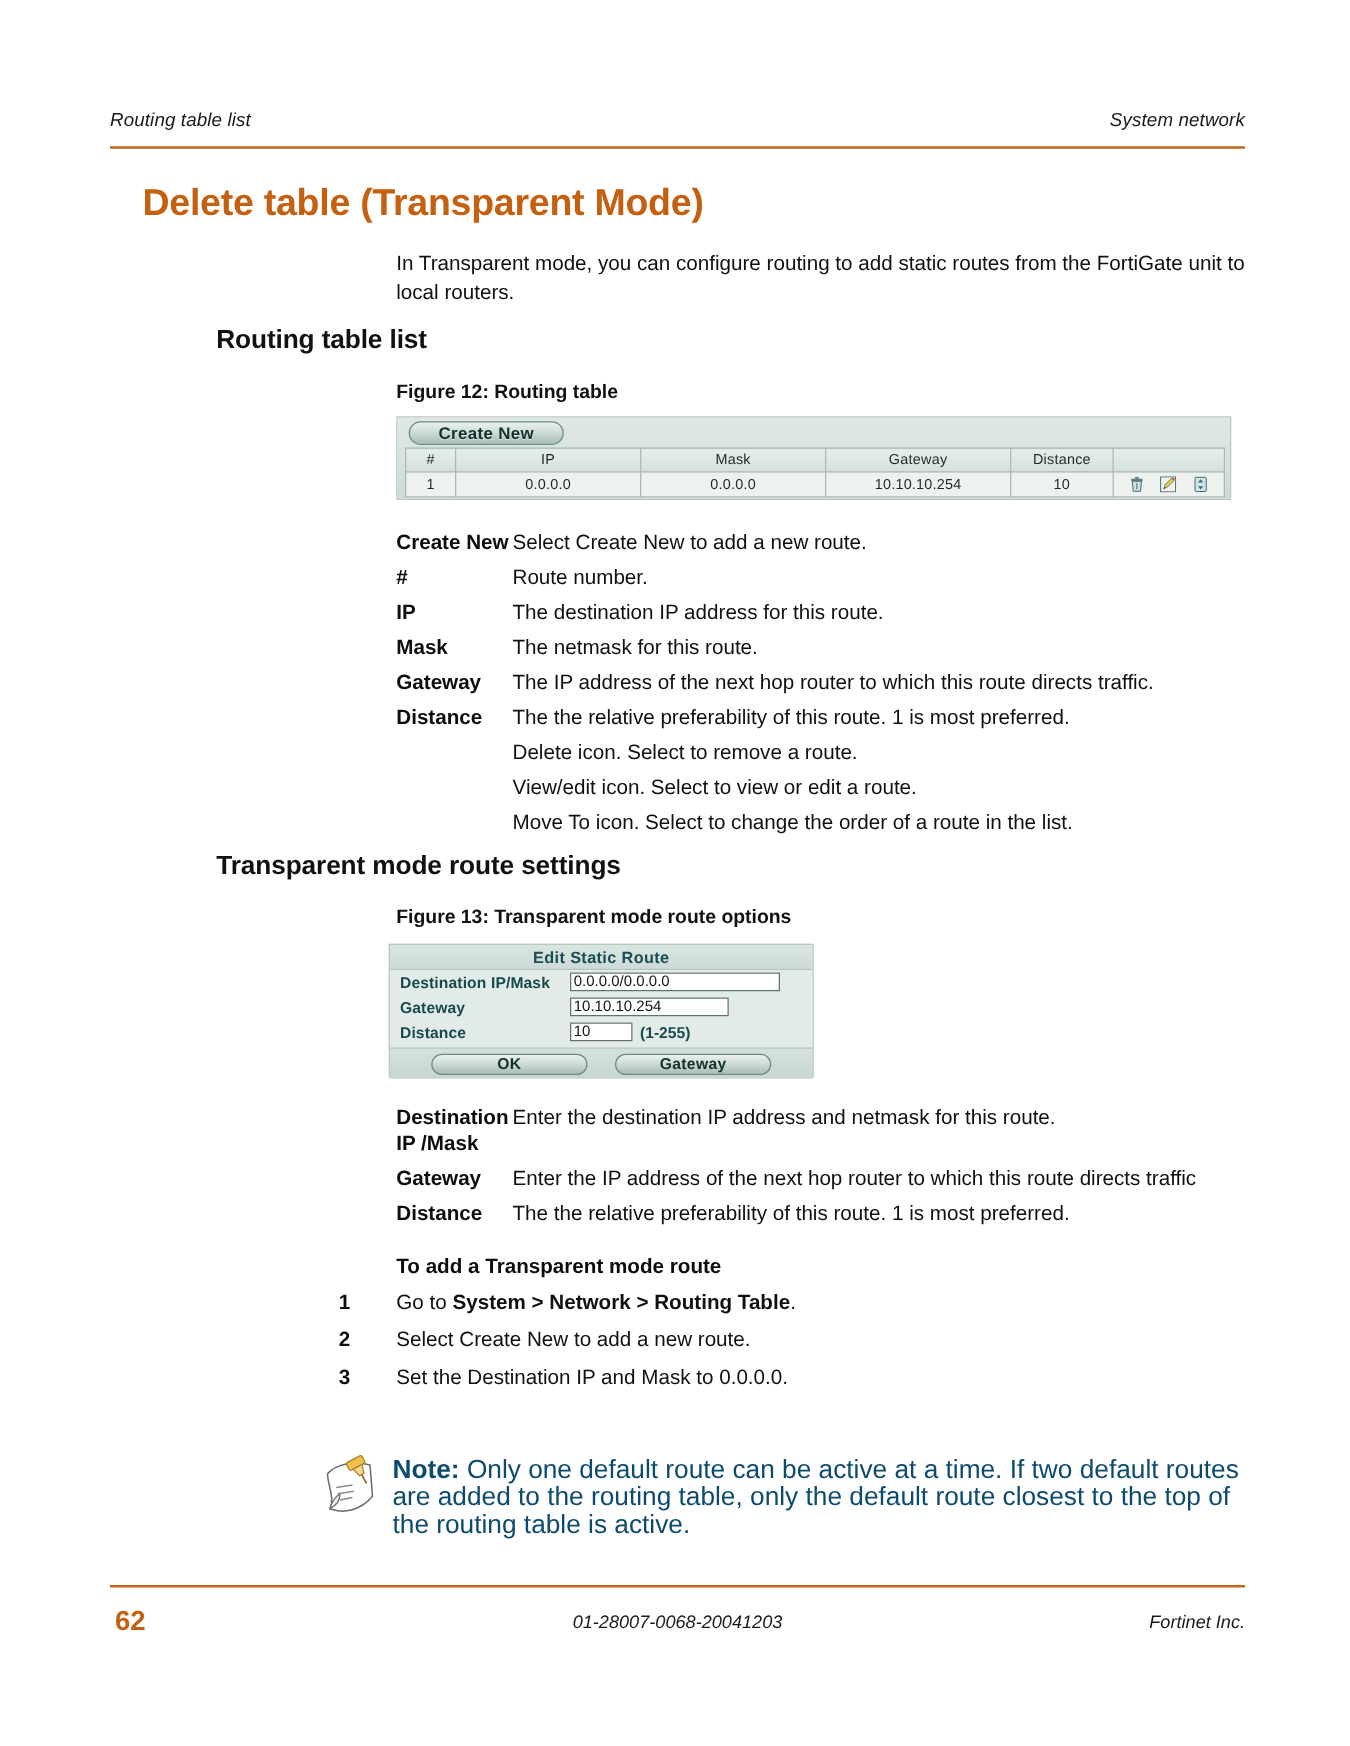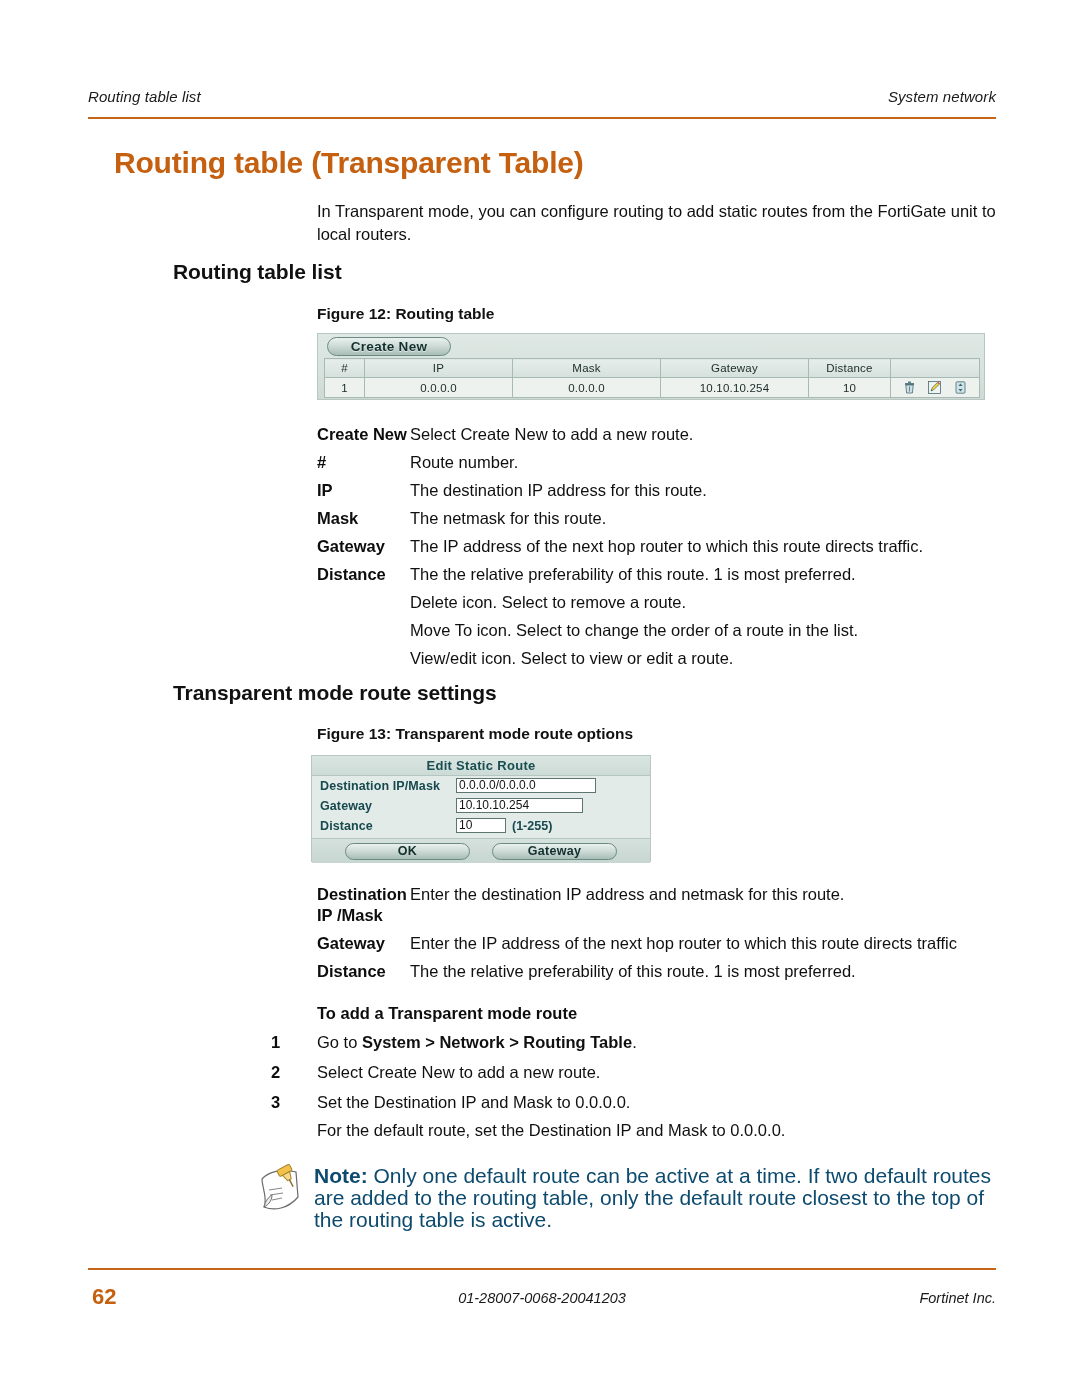--- a/index.html
+++ b/index.html
@@ -242,21 +242,21 @@
     height: 15px;
     border: 1px solid #5d7570;
     background: #ffffff;
     font-family: "Liberation Sans", sans-serif;
     font-size: 12px;
     color: #111111;
     padding: 0 2px;
     box-sizing: border-box;
     line-height: 15px;
   }
-  .inp-dest { width: 140px; }
+  .inp-dest { width: 168px; }
   .inp-gw { width: 127px; }
   .inp-dist { width: 50px; }
   .dlg-hint {
     font-size: 12.5px;
     color: #17494e;
     margin-left: 6px;
     font-weight: bold;
   }
   .dlg-footer {
     height: 24px;
@@ -391,21 +391,21 @@
 </style>
 </head>
 <body>
 
 <div class="page-header">
   <div class="hdr-left">Routing table list</div>
   <div class="hdr-right">System network</div>
   <div class="hdr-rule"></div>
 </div>
 
-<div class="chapter-title">Routing table (Transparent Table)</div>
+<div class="chapter-title">Delete table (Transparent Mode)</div>
 
 <div class="intro-par">In Transparent mode, you can configure routing to add static routes from the FortiGate unit to local routers.</div>
 
 <div class="h2 sec-list">Routing table list</div>
 <div class="figcaption fig12">Figure 12: Routing table</div>
 
 <div class="fg-panel">
   <div class="fg-toolbar">
     <div class="btn-pill btn-create-new">Create New</div>
   </div>
@@ -491,25 +491,25 @@
   <div class="row">
     <div class="term">Distance</div>
     <div class="desc">The the relative preferability of this route. 1 is most preferred.</div>
   </div>
   <div class="row">
     <div class="term"></div>
     <div class="desc">Delete icon. Select to remove a route.</div>
   </div>
   <div class="row">
     <div class="term"></div>
+    <div class="desc">View/edit icon. Select to view or edit a route.</div>
+  </div>
+  <div class="row">
+    <div class="term"></div>
     <div class="desc">Move To icon. Select to change the order of a route in the list.</div>
-  </div>
-  <div class="row">
-    <div class="term"></div>
-    <div class="desc">View/edit icon. Select to view or edit a route.</div>
   </div>
 </div>
 
 <div class="h2 sec-settings">Transparent mode route settings</div>
 <div class="figcaption fig13">Figure 13: Transparent mode route options</div>
 
 <div class="fg-dialog">
   <div class="dlg-title">Edit Static Route</div>
   <div class="dlg-body">
     <div class="dlg-row">
@@ -554,21 +554,20 @@
     <div class="txt"><span>Go to </span><b>System &gt; Network &gt; Routing Table</b><span>.</span></div>
   </div>
   <div class="step">
     <div class="num">2</div>
     <div class="txt">Select Create New to add a new route.</div>
   </div>
   <div class="step">
     <div class="num">3</div>
     <div class="txt">Set the Destination IP and Mask to 0.0.0.0.</div>
   </div>
-  <div class="sub">For the default route, set the Destination IP and Mask to 0.0.0.0.</div>
 </div>
 
 <div class="note-block">
   <div class="note-icon">
     <svg width="62" height="54" viewBox="0 0 62 54">
       <path d="M10 16 C16 9 30 5 44 9 L46 34 C36 46 22 48 12 44 C16 36 10 24 10 16 Z" fill="#ffffff" stroke="#6b6b6b" stroke-width="1.2"></path>
       <path d="M12 44 C18 41 20 36 20 32 C15 35 13 40 12 44 Z" fill="#ededed" stroke="#6b6b6b" stroke-width="1"></path>
       <line x1="17" y1="27" x2="30" y2="25" stroke="#8a8a8a" stroke-width="1.1"></line>
       <line x1="18" y1="32" x2="31" y2="30" stroke="#8a8a8a" stroke-width="1.1"></line>
       <line x1="20" y1="37" x2="30" y2="35" stroke="#8a8a8a" stroke-width="1.1"></line>

